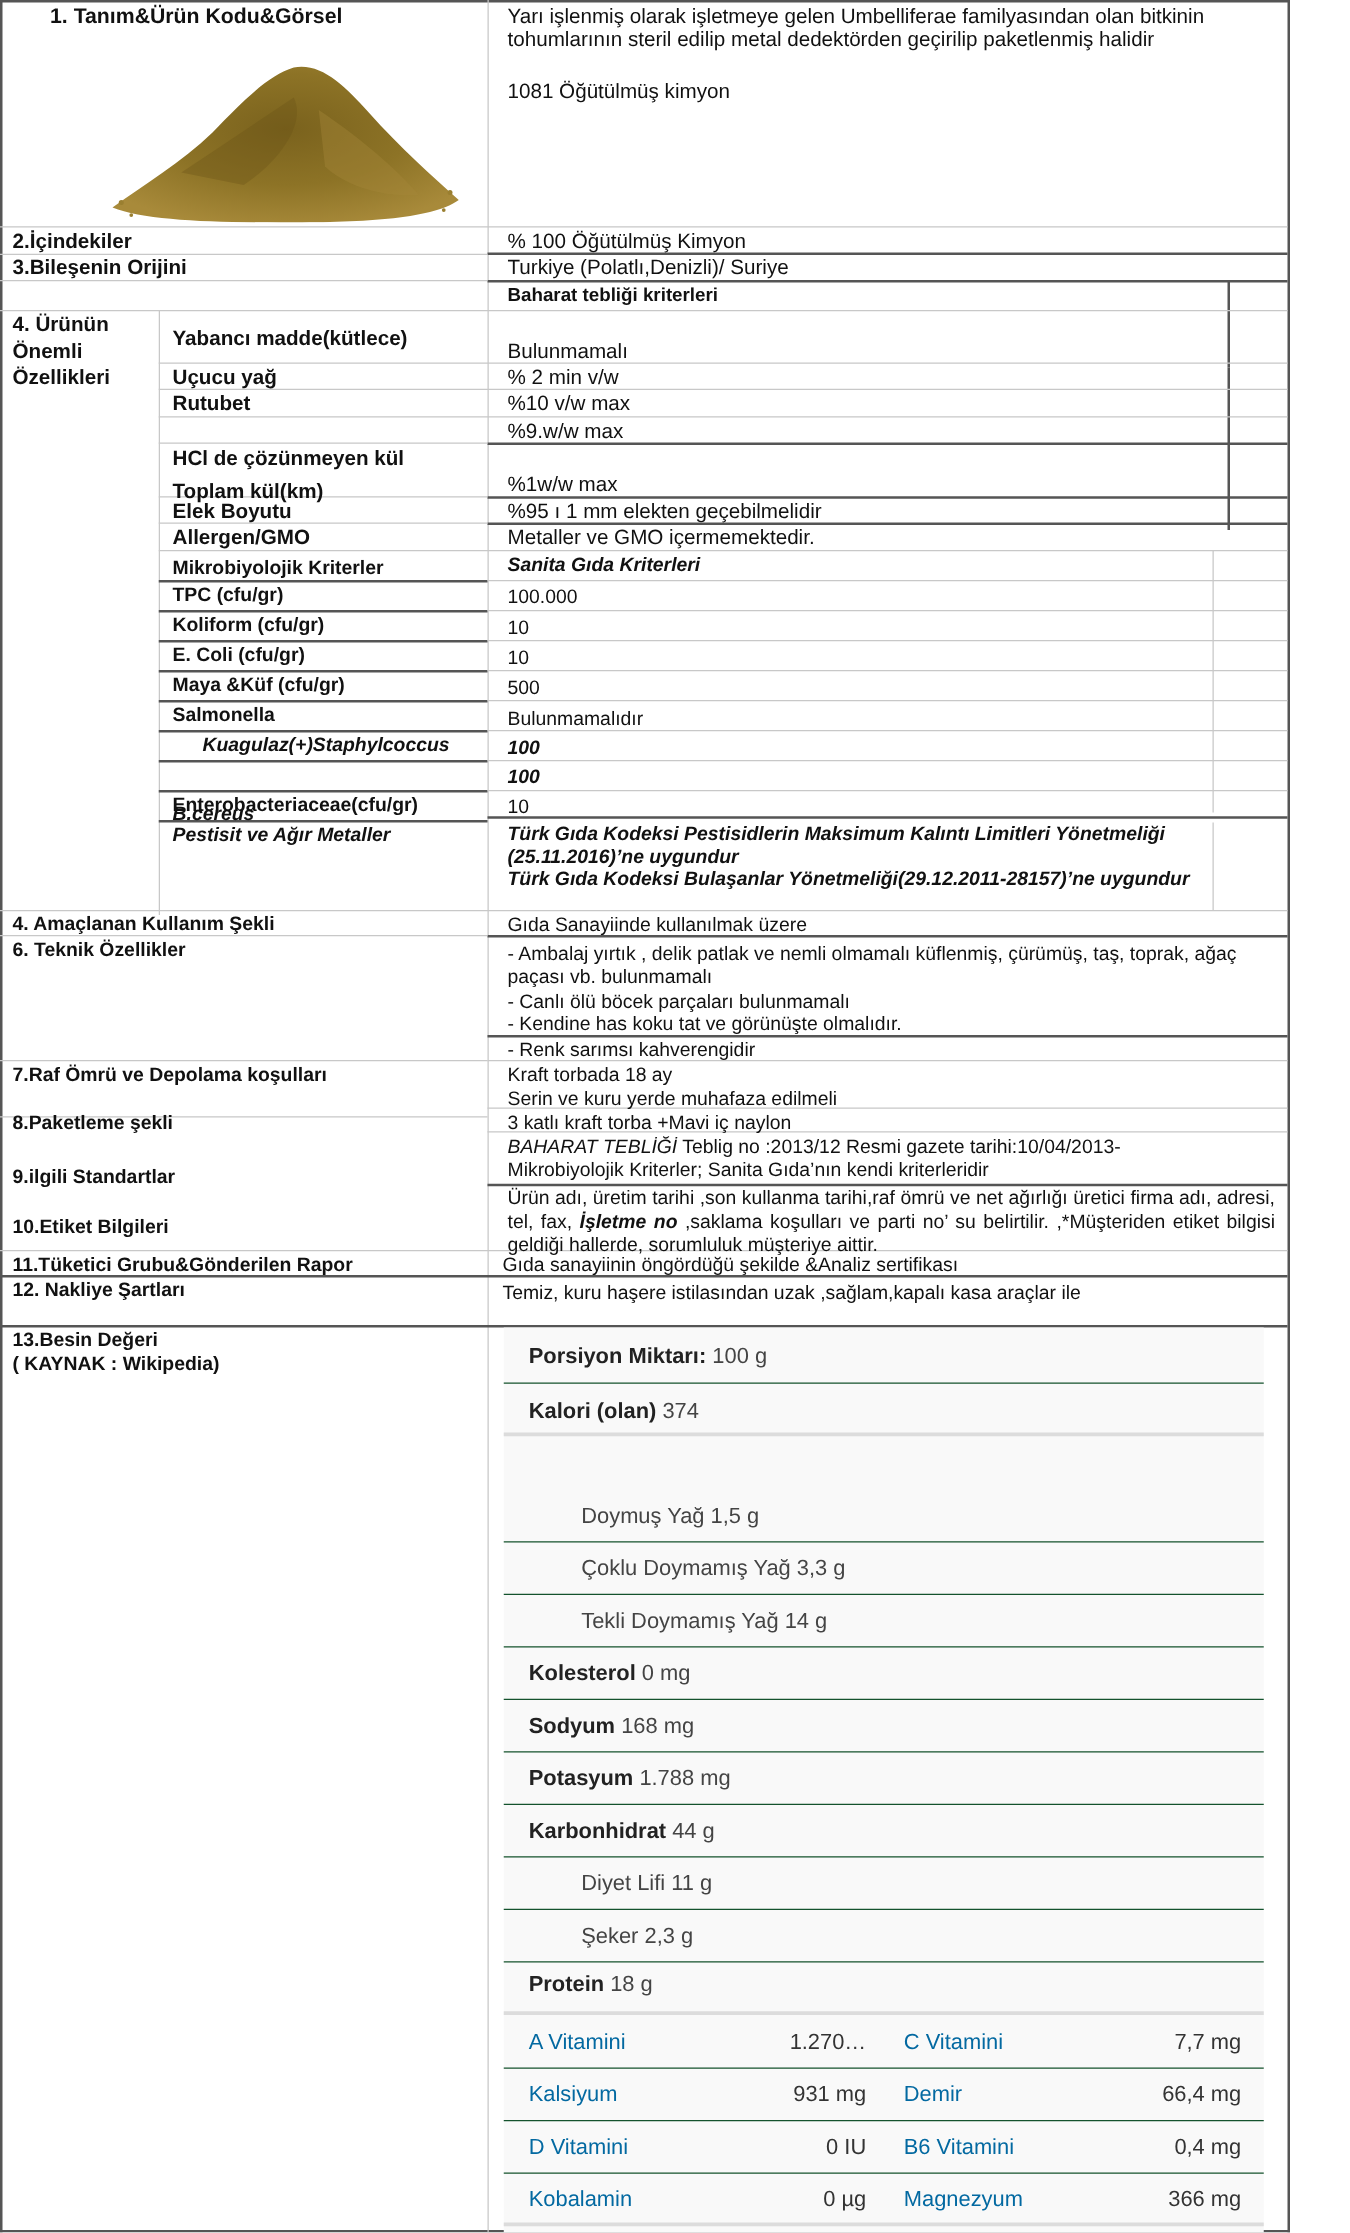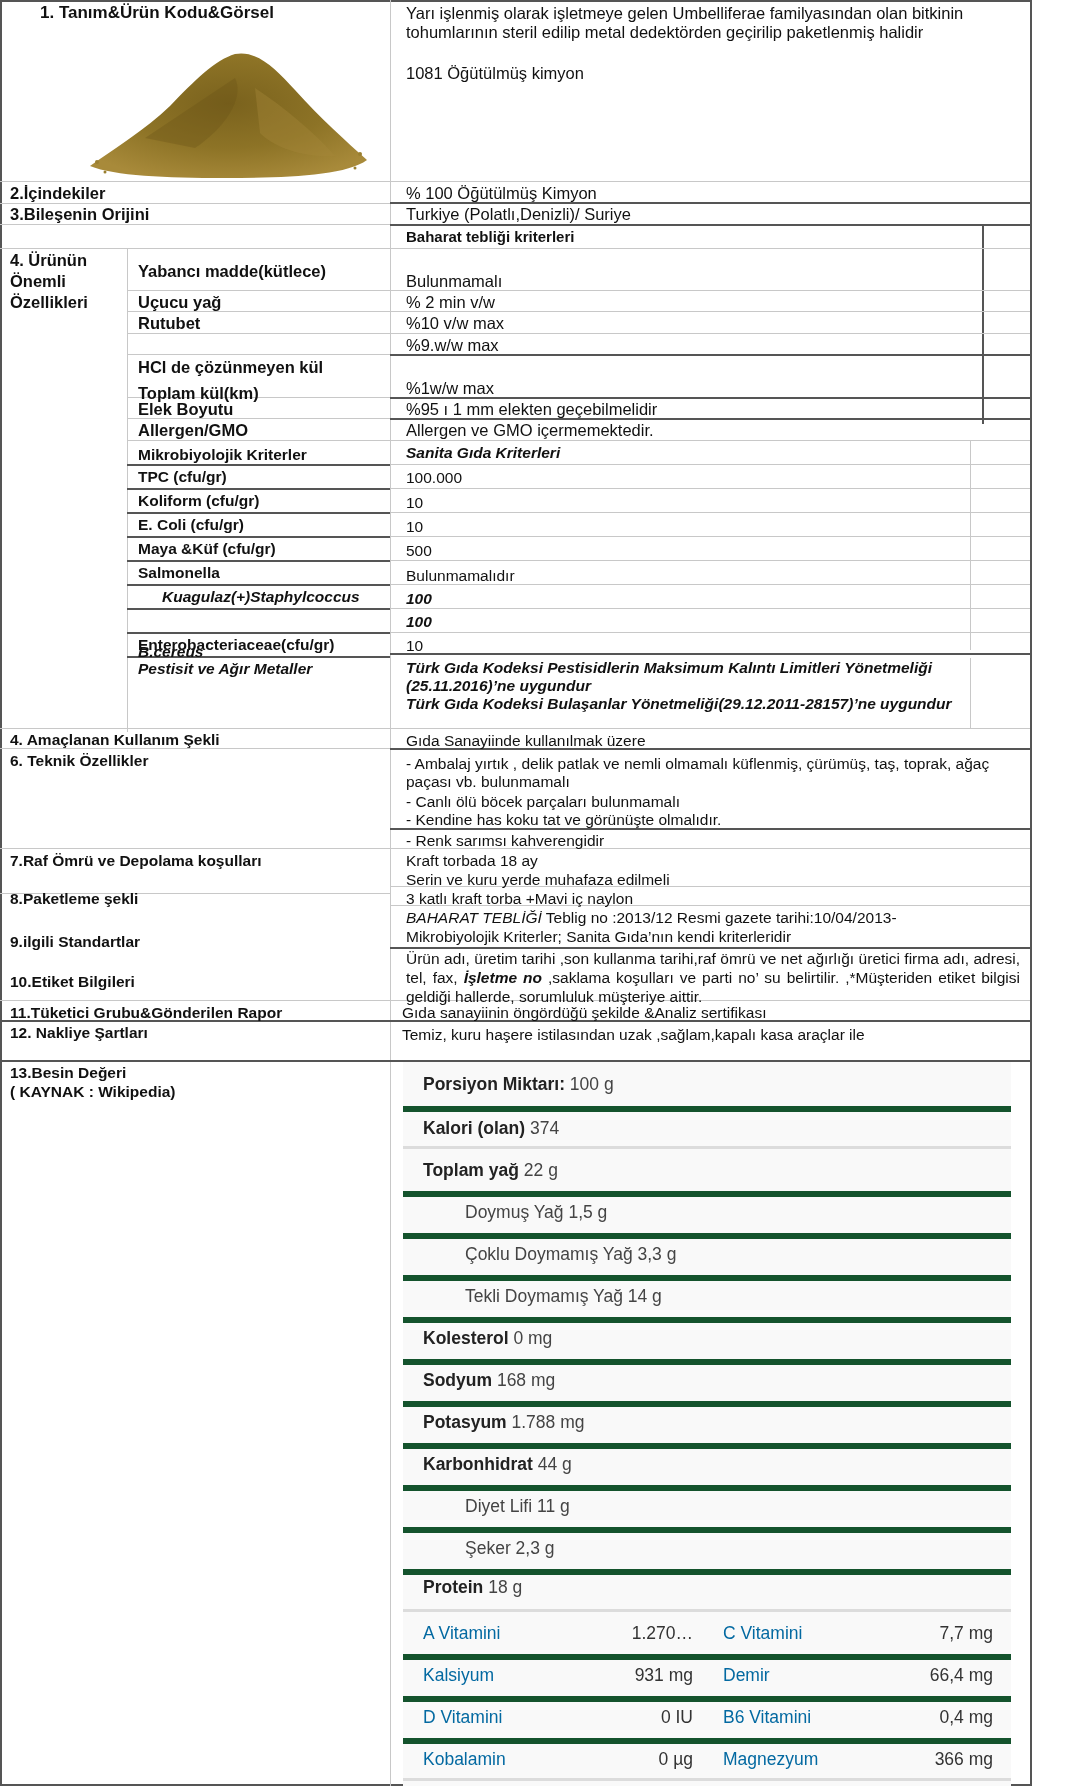--- a/index.html
+++ b/index.html
@@ -9,21 +9,21 @@
   .hd { position:absolute; height:0; border-top:2px solid #555; }
   .vl { position:absolute; width:0; border-left:1px solid #c8c8c8; }
   .vd { position:absolute; width:0; border-left:2px solid #555; }
   .t { position:absolute; font-size:16.5px; line-height:19px; white-space:nowrap; }
   .b { font-weight:bold; }
   .i { font-style:italic; }
   .bi { font-weight:bold; font-style:italic; }
   .wrap { white-space:normal; }
   .just { text-align:justify; text-align-last:left; }
   .nut { position:absolute; left:403px; width:608px; top:1062px; height:724px; background:#f9f9f9; }
-  .nrow { position:absolute; left:0; width:608px; border-bottom:6px solid #14532d; }
+  .nrow { position:absolute; left:0; width:608px; border-bottom:1px solid #14532d; }
   .nrow.thick { border-bottom:3px solid #dcdcdc; }
   .ntext { position:absolute; font-size:17.5px; color:#222; white-space:nowrap; font-family:"Liberation Sans", sans-serif; }
   .ntext .k { font-weight:bold; color:#222; }
   .ntext .v { color:#444; }
   .vitk { position:absolute; font-size:17.5px; color:#0369a1; white-space:nowrap; }
   .vitv { position:absolute; font-size:17.5px; color:#333; white-space:nowrap; text-align:right; }
   .pile { position:absolute; left:85px; top:38px; width:285px; height:140px; }
 </style>
 </head>
 <body>
@@ -124,21 +124,21 @@
 <div class="t" style="left:406px;top:293px;">% 2 min v/w</div>
 <div class="t b" style="left:138px;top:314px;">Rutubet</div>
 <div class="t" style="left:406px;top:314px;">%10 v/w max</div>
 <div class="t b" style="left:138px;top:336px;margin-top:48px;">Toplam kül(km)</div>
 <div class="t" style="left:406px;top:336px;">%9.w/w max</div>
 <div class="t b wrap" style="left:138px;top:357px;width:240px;line-height:20px;word-spacing:0;">HCl de          çözünmeyen kül</div>
 <div class="t" style="left:406px;top:379px;">%1w/w max</div>
 <div class="t b" style="left:138px;top:400px;">Elek Boyutu</div>
 <div class="t" style="left:406px;top:400px;">%95 ı 1 mm elekten geçebilmelidir</div>
 <div class="t b" style="left:138px;top:421px;">Allergen/GMO</div>
-<div class="t" style="left:406px;top:421px;">Allergen ve GMO içermemektedir.</div>
+<div class="t" style="left:406px;top:421px;">Metaller ve GMO içermemektedir.</div>
 <div class="t b" style="left:138px;top:445px;font-size:15.5px;">Mikrobiyolojik Kriterler</div>
 <div class="t bi" style="left:406px;top:443px;font-size:15.5px;">Sanita Gıda Kriterleri</div>
 <div class="t b" style="left:138px;top:467px;font-size:15.5px;">TPC (cfu/gr)</div>
 <div class="t" style="left:406px;top:468px;font-size:15.5px;">100.000</div>
 <div class="t b" style="left:138px;top:491px;font-size:15.5px;">Koliform (cfu/gr)</div>
 <div class="t" style="left:406px;top:493px;font-size:15.5px;">10</div>
 <div class="t b" style="left:138px;top:515px;font-size:15.5px;">E. Coli (cfu/gr)</div>
 <div class="t" style="left:406px;top:517px;font-size:15.5px;">10</div>
 <div class="t b" style="left:138px;top:539px;font-size:15.5px;">Maya &amp;Küf (cfu/gr)</div>
 <div class="t" style="left:406px;top:541px;font-size:15.5px;">500</div>
@@ -186,23 +186,20 @@
 <div class="t b" style="left:10px;top:1063px;font-size:15.5px;">13.Besin Değeri</div>
 <div class="t b" style="left:10px;top:1082px;font-size:15.5px;">( KAYNAK : Wikipedia)</div>
 
 <div class="nut">
   <div class="nrow" style="top:0;height:44px;">
     <div class="ntext" style="left:20px;top:12px;"><span class="k">Porsiyon Miktarı:</span><span class="v"> 100 g</span></div>
   </div>
   <div class="nrow thick" style="top:44px;height:40px;">
     <div class="ntext" style="left:20px;top:12px;"><span class="k">Kalori (olan)</span><span class="v"> 374</span></div>
   </div>
-  <div class="nrow" style="top:87px;height:42px;">
-    <div class="ntext" style="left:20px;top:11px;"><span class="k">Toplam yağ</span><span class="v"> 22 g</span></div>
-  </div>
   <div class="nrow" style="top:129px;height:42px;">
     <div class="ntext" style="left:62px;top:11px;"><span class="v">Doymuş Yağ 1,5 g</span></div>
   </div>
   <div class="nrow" style="top:171px;height:42px;">
     <div class="ntext" style="left:62px;top:11px;"><span class="v">Çoklu Doymamış Yağ 3,3 g</span></div>
   </div>
   <div class="nrow" style="top:213px;height:42px;">
     <div class="ntext" style="left:62px;top:11px;"><span class="v">Tekli Doymamış Yağ 14 g</span></div>
   </div>
   <div class="nrow" style="top:255px;height:42px;">

